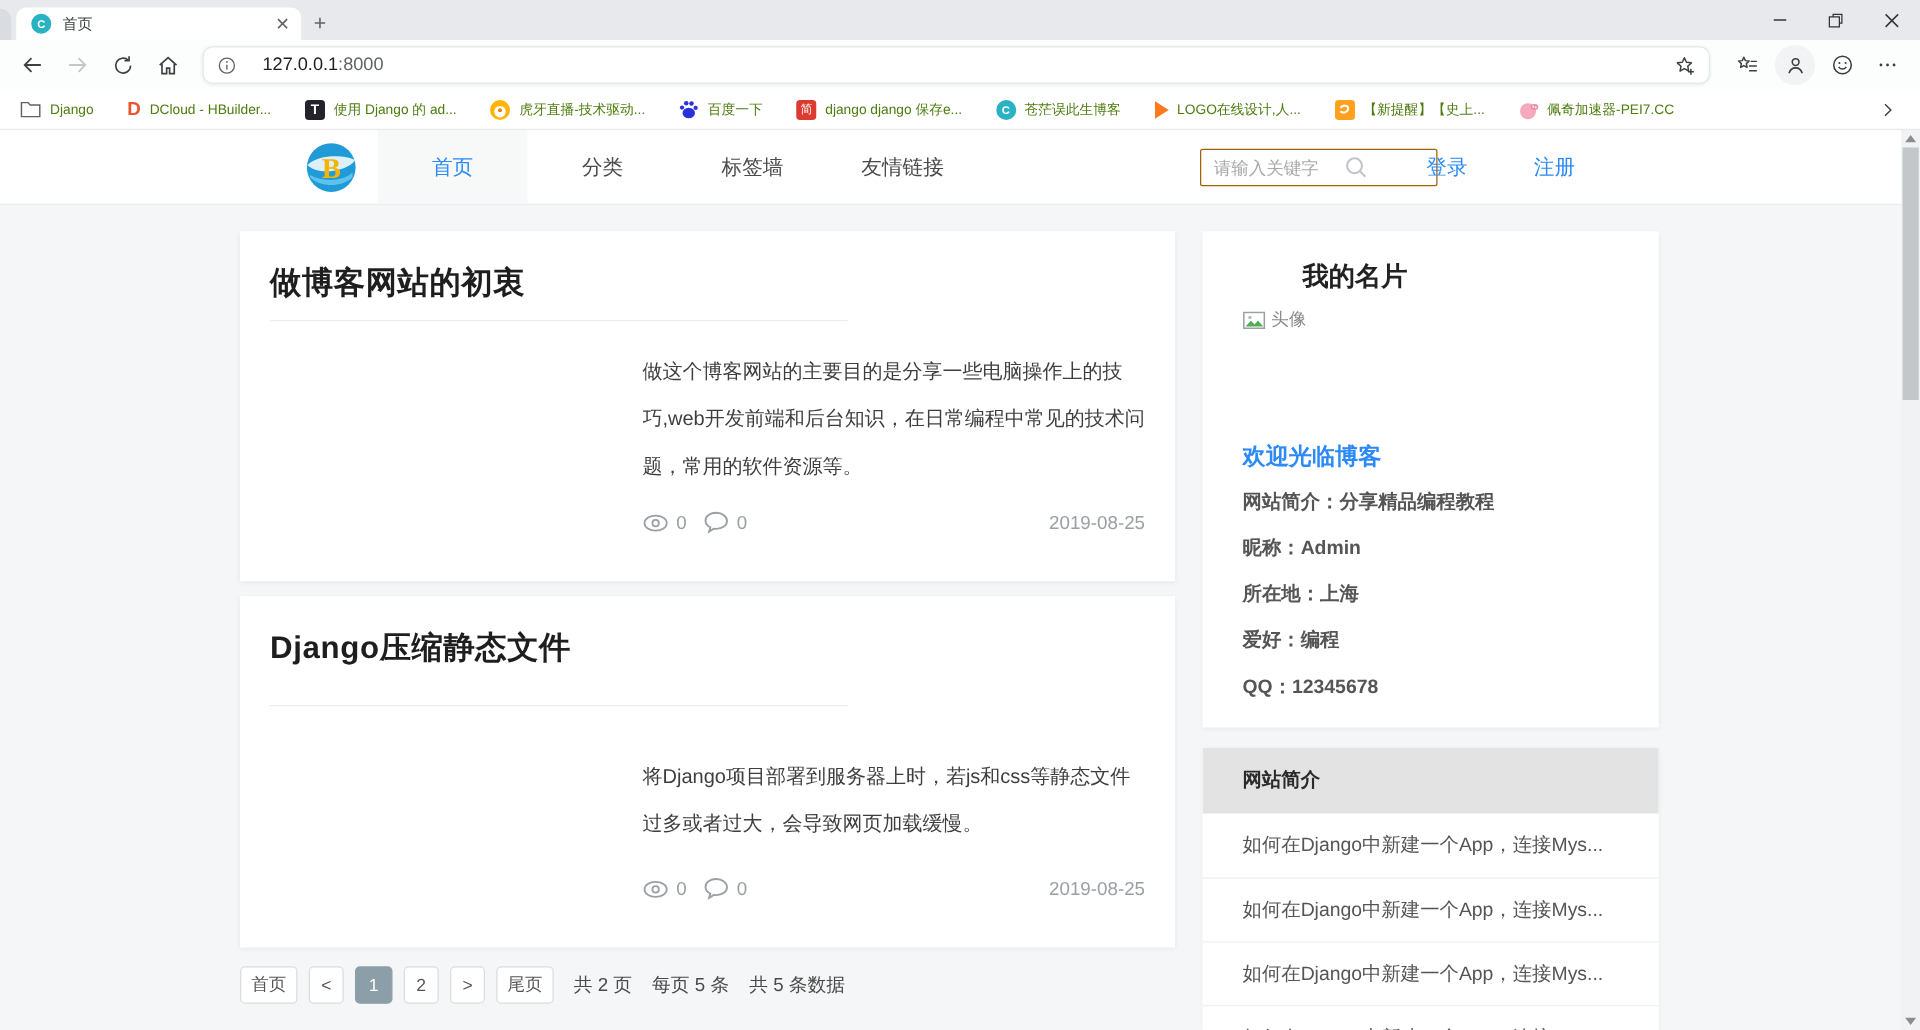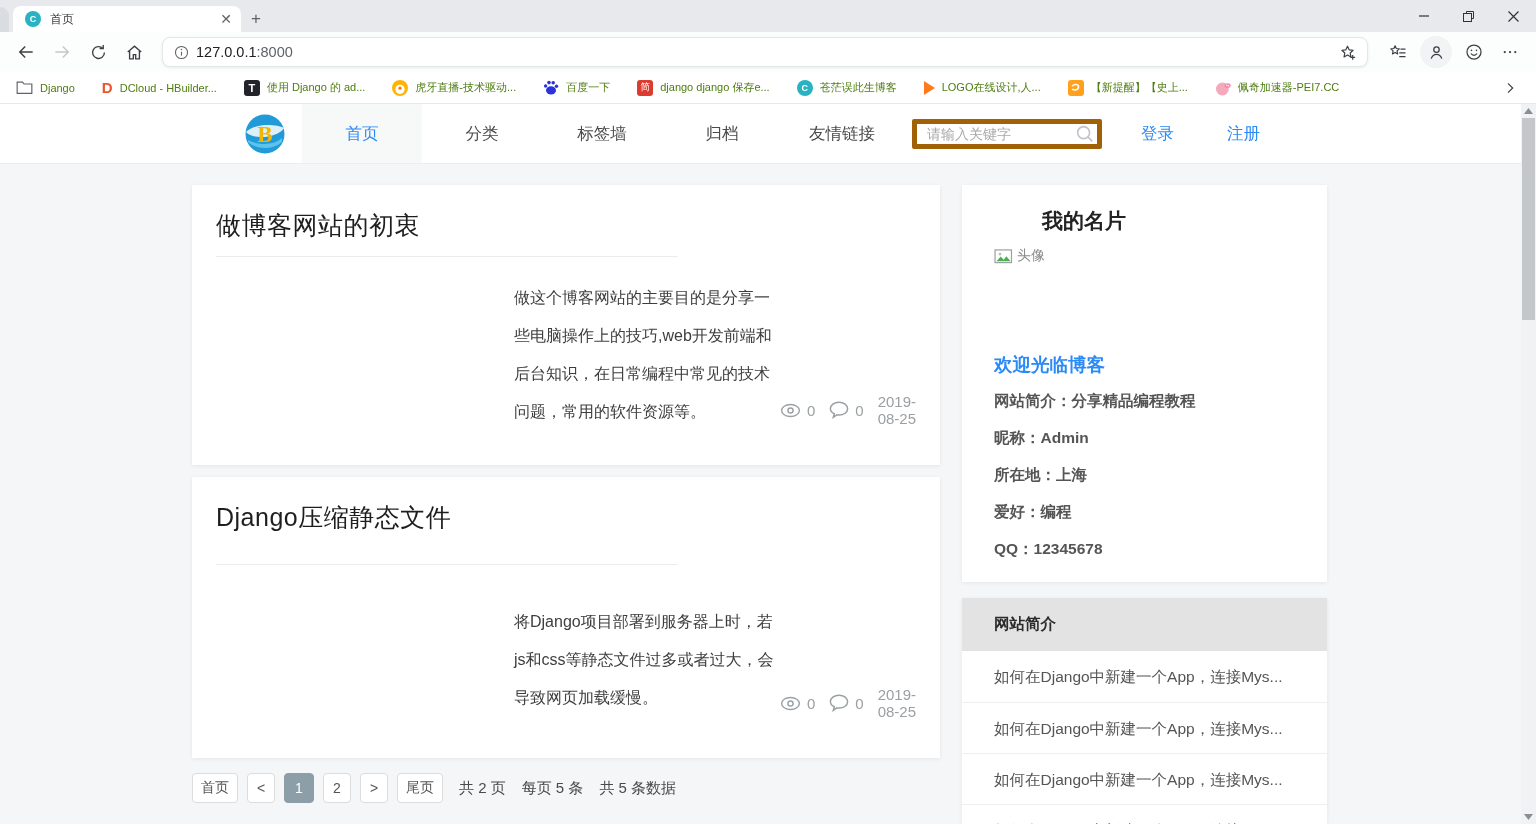--- a/index.html
+++ b/index.html
@@ -19,21 +19,21 @@
   .newtab { width:30px; height:26px; display:flex; align-items:center; justify-content:center; color:#5f6368; font-size:17px; }
   .win-controls { position:absolute; right:0; top:0; height:32px; display:flex; }
   .win-btn { width:45px; height:32px; display:flex; align-items:center; justify-content:center; }
 
   
   .toolbar { height:40px; background:#fcfdfd; display:flex; align-items:center; padding:0 8px; flex:none; }
   .tb-btn { width:36px; height:34px; display:flex; align-items:center; justify-content:center; border-radius:6px; flex:none; }
   .tb-btn.profile { background:#f1f3f4; border-radius:50%; width:32px; height:32px; margin:0 4px; }
   .addressbar { flex:1; height:30px; margin:0 12px 0 10px; background:#fff; border:1px solid #e4e7ea;
                 box-shadow:0 1px 3px rgba(60,64,67,.09); border-radius:8px; display:flex; align-items:center; padding:0 10px; }
-  .url { margin-left:6px; font-size:14.5px; }
+  .url { margin-left:20px; font-size:14.5px; }
   .url .host { color:#202124; }
   .url .port { color:#5f6368; }
   .ab-spacer { flex:1; }
 
   
   .bookmarksbar { height:32px; background:#fff; border-bottom:1px solid #e7e9ea; display:flex; align-items:center;
                   padding:0 16px; flex:none; }
   .bm { display:flex; align-items:center; margin-right:27px; white-space:nowrap; }
   .bm-label { font-size:11px; color:#4d7c0f; margin-left:7px; }
   .sq16 { width:16px; height:16px; border-radius:3px; display:flex; align-items:center; justify-content:center;
@@ -42,38 +42,38 @@
 
   
   .page { flex:1; display:flex; flex-direction:column; background:#f5f6f7; position:relative; overflow:hidden; }
   .site-header { height:60px; background:#fff; border-bottom:1px solid #ebedee; position:relative; flex:none; }
   .logo { position:absolute; left:245px; top:10px; width:40px; height:40px; }
   .mainnav { position:absolute; left:302px; top:0; height:59px; display:flex; }
   .nav-item { width:120px; height:59px; display:flex; align-items:center; justify-content:center;
               font-size:16.5px; color:#4a4a4a; cursor:pointer; }
   .nav-item.active { background:#f7f8f8; color:#2b8af5; }
   .searchwrap { position:absolute; left:912px; top:15px; width:190px; height:30px; }
-  .searchwrap input { width:100%; height:100%; border:5px solid #a16207; border-radius:2px; padding:0 32px 0 10px;
-                      font-size:14px; color:#333; outline:none; font-family:inherit; }
+  .searchwrap input { width:100%; height:100%; border:1px solid #a16207; border-radius:2px; padding:0 32px 0 10px;
+                      font-size:14px; color:#333; outline:none; font-family:inherit;margin-left:48px; }
   .searchwrap input::placeholder { color:#a9a9a9; }
   .search-ico { position:absolute; right:6px; top:4px; }
   .auth-link { position:absolute; top:19px; font-size:16.5px; color:#2b8af5; cursor:pointer; }
   .login { left:1141px; } .register { left:1227px; }
 
   .page-body { flex:1; position:relative; }
 
   
   .post-card { position:absolute; left:192px; width:748px; background:#fff; box-shadow:0 1px 4px rgba(0,0,0,.07);
                padding:18px 24px 22px; display:flex; flex-direction:column; }
   .card1 { top:21px; height:280px; } .card2 { top:313px; height:281px;gap:16px; }
-  .post-title { font-size:25px; font-weight:normal; color:#1e1e1e; margin-top:6px; letter-spacing:.5px; }
+  .post-title { font-size:25px; font-weight:bold; color:#1e1e1e; margin-top:6px; letter-spacing:.5px; }
   .post-divider { border-bottom:1px solid #ececec; width:66%; margin-top:14px; }
   .post-bodyrow { display:flex; flex:1; margin-top:22px; }
   .post-thumb { width:298px; flex:none; }
-  .post-rightcol { flex:1; display:flex; flex-direction:row; }
+  .post-rightcol { flex:1; display:flex; flex-direction:column; }
   .post-text { font-size:16px; color:#3e3e3e; line-height:38px; }
   .post-footer { margin-top:auto; margin-bottom:16px; display:flex; align-items:center; color:#9aa0a3; font-size:15px; }
   .meta-ico { display:flex; align-items:center; margin-right:6px; }
   .meta-num { margin-right:14px; }
   .post-date { margin-left:auto; color:#9aa0a3; }
 
   
   .pagination { position:absolute; left:192px; top:609px; height:30px; display:flex; align-items:center; }
   .pg-btn { height:30px; min-width:28px; padding:0 8px; border:1px solid #dcdcdc; border-radius:4px; background:#fff;
             color:#555; font-size:14px; display:flex; align-items:center; justify-content:center; margin-right:9px; cursor:pointer; }
@@ -281,21 +281,20 @@
       <svg class="logo" viewBox="0 0 40 40">
         <circle cx="20" cy="20" r="19.5" fill="#209bd8"></circle>
         <path d="M1 18 C10 9 31 10 39 14 C34 23 9 27 1 18 Z" fill="#ffffff" opacity="0.85"></path>
         <path d="M3 26 C14 32 30 31 37 24 L37 28 C28 36 12 36 3 28 Z" fill="#64c6ef" opacity="0.9"></path>
         <text x="20" y="28" font-size="23" font-weight="bold" fill="#f2b505" text-anchor="middle" font-family="'Liberation Serif',serif">B</text>
       </svg>
       <div class="mainnav">
         <div class="nav-item active">首页</div>
         <div class="nav-item">分类</div>
         <div class="nav-item">标签墙</div>
-        <div class="nav-item">归档</div>
         <div class="nav-item">友情链接</div>
       </div>
       <div class="searchwrap">
         <input type="text" placeholder="请输入关键字" style="">
         <svg class="search-ico" width="22" height="22" viewBox="0 0 24 24" fill="none">
             <circle cx="10.5" cy="10.5" r="6.5" stroke="#c0c4c8" stroke-width="1.8"></circle>
             <path d="m15.5 15.5 4.5 4.5" stroke="#c0c4c8" stroke-width="1.8"></path>
           </svg>
       </div>
       <div class="auth-link login">登录</div>

